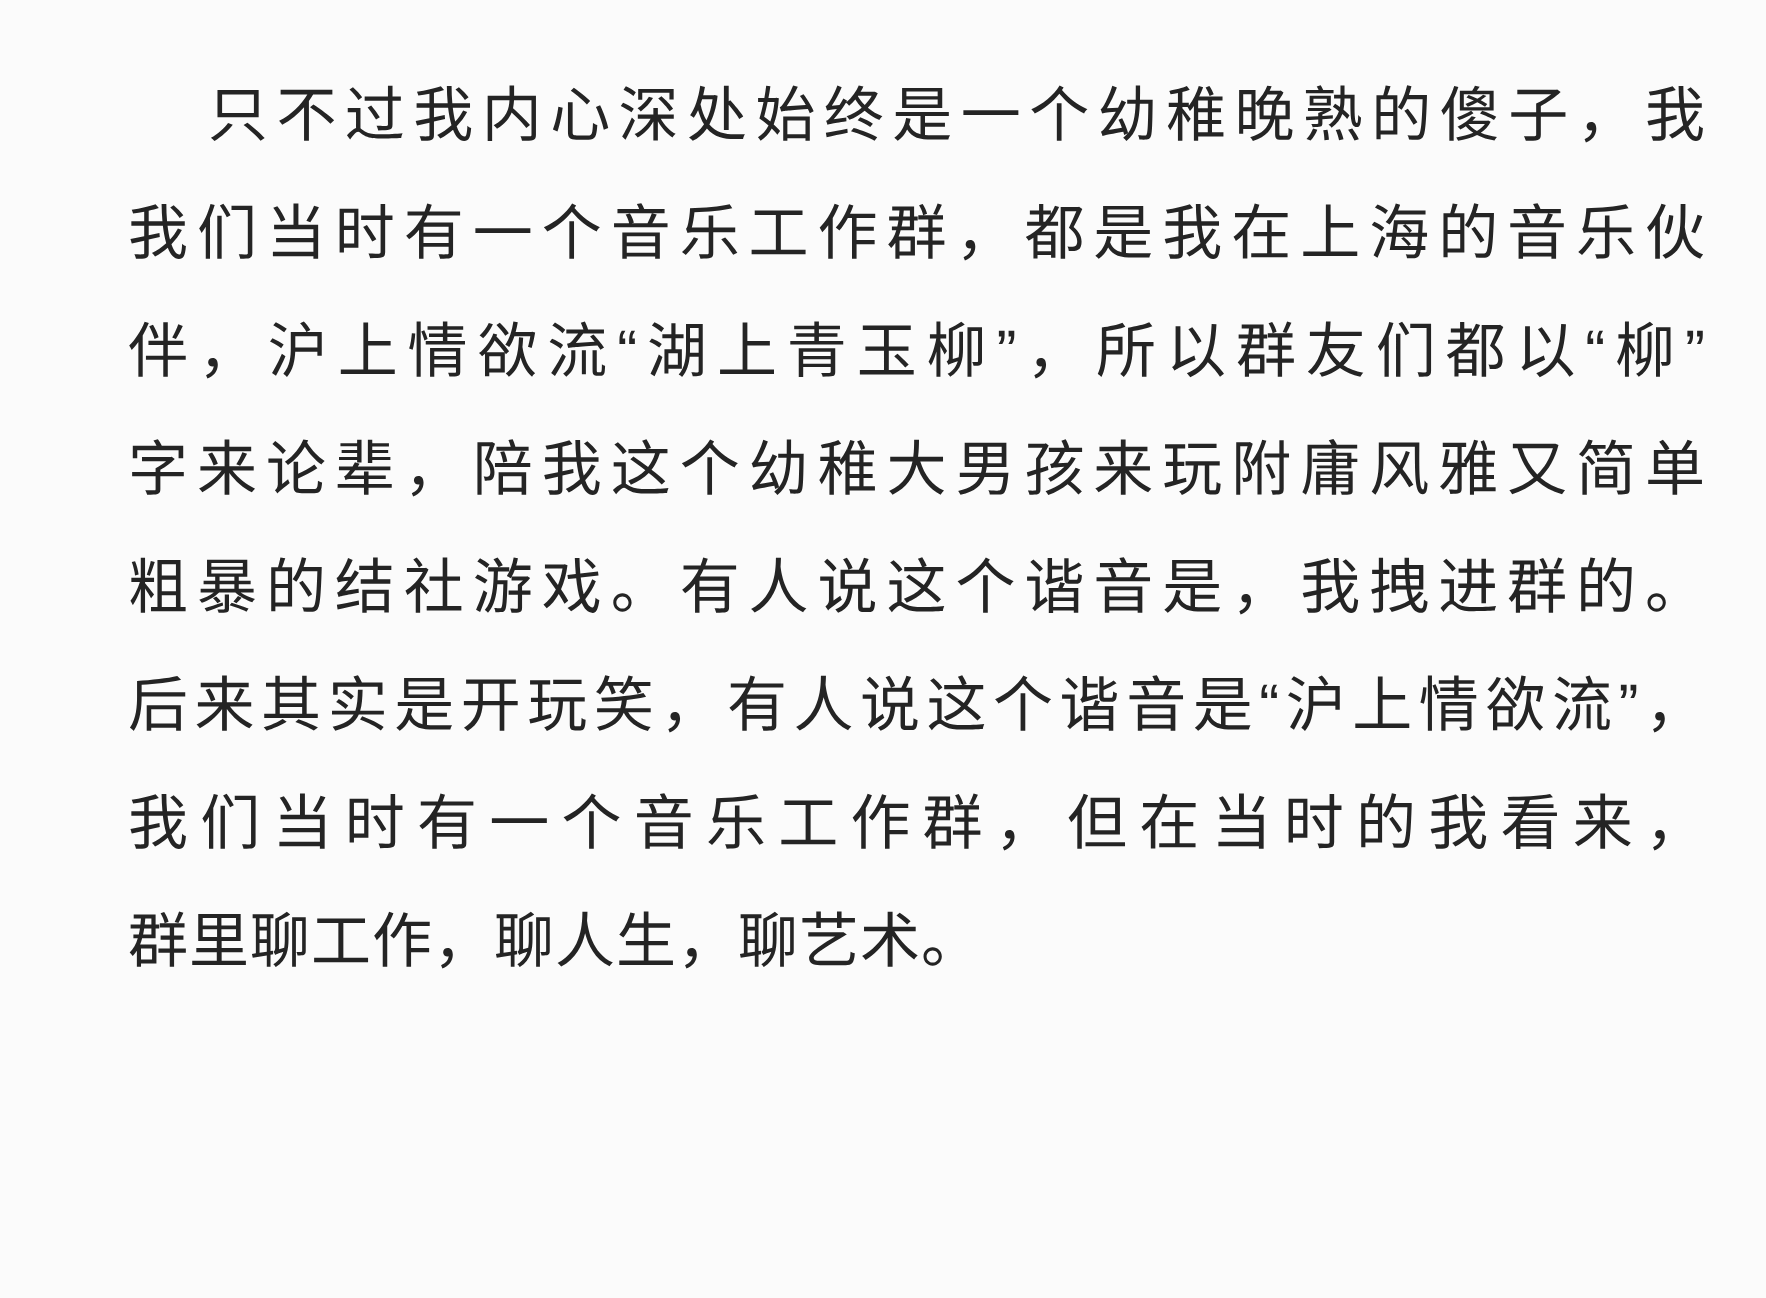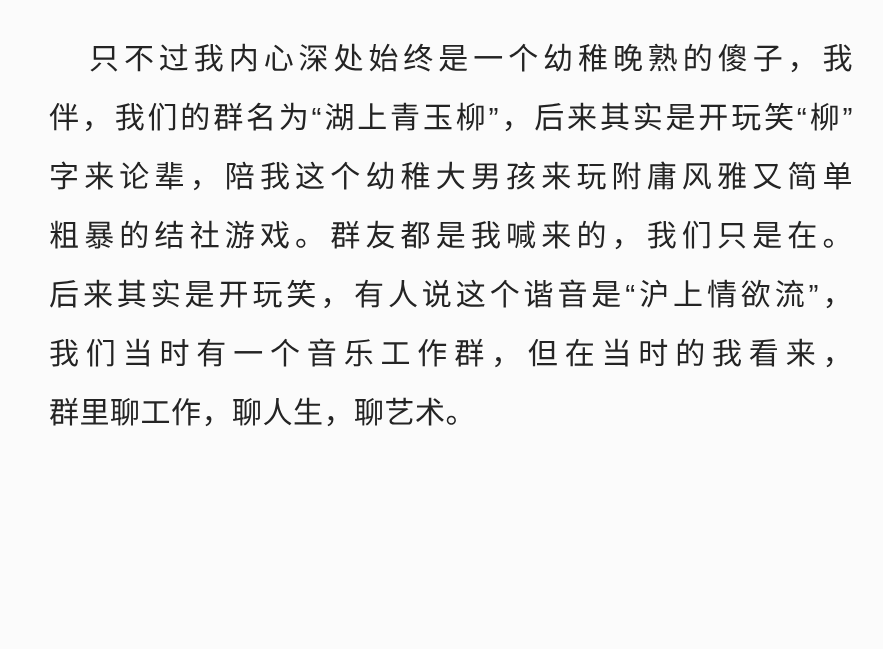--- a/index.html
+++ b/index.html
@@ -9,21 +9,21 @@
   body {
     width: 883px;
     height: 649px;
     background: #fbfbfb;
     overflow: hidden;
   }
   .text-page {
     box-sizing: border-box;
     width: 883px;
     height: 649px;
-    padding: 29px 30px 0 49px;
+    padding: 29px 30px 0 64px;
     background: #fbfbfb;
   }
   .paragraph {
     width: 100%;
   }
   .line {
     font-family: "Liberation Sans", "DejaVu Sans", sans-serif;
     font-size: 30px;
     font-weight: 400;
     color: #242424;
@@ -41,20 +41,21 @@
     text-align: right;
     text-align-last: left;
   }
 </style>
 </head>
 <body>
 
 <main class="text-page">
   <div class="paragraph">
     <div class="line indent">只不过我内心深处始终是一个幼稚晚熟的傻子，我</div>
-    <div class="line">伴，我们的群名为“湖上青玉柳”，后来其实是开玩笑“柳”</div>
+    <div class="line">我们当时有一个音乐工作群，都是我在上海的音乐伙</div>
+    <div class="line">伴，沪上情欲流“湖上青玉柳”，所以群友们都以“柳”</div>
     <div class="line">字来论辈，陪我这个幼稚大男孩来玩附庸风雅又简单</div>
-    <div class="line">粗暴的结社游戏。群友都是我喊来的，我们只是在。</div>
+    <div class="line">粗暴的结社游戏。有人说这个谐音是，我拽进群的。</div>
     <div class="line">后来其实是开玩笑，有人说这个谐音是“沪上情欲流”，</div>
     <div class="line">我们当时有一个音乐工作群，但在当时的我看来，</div>
     <div class="line last">群里聊工作，聊人生，聊艺术。</div>
   </div>
 </main>
 
 </body></html>

